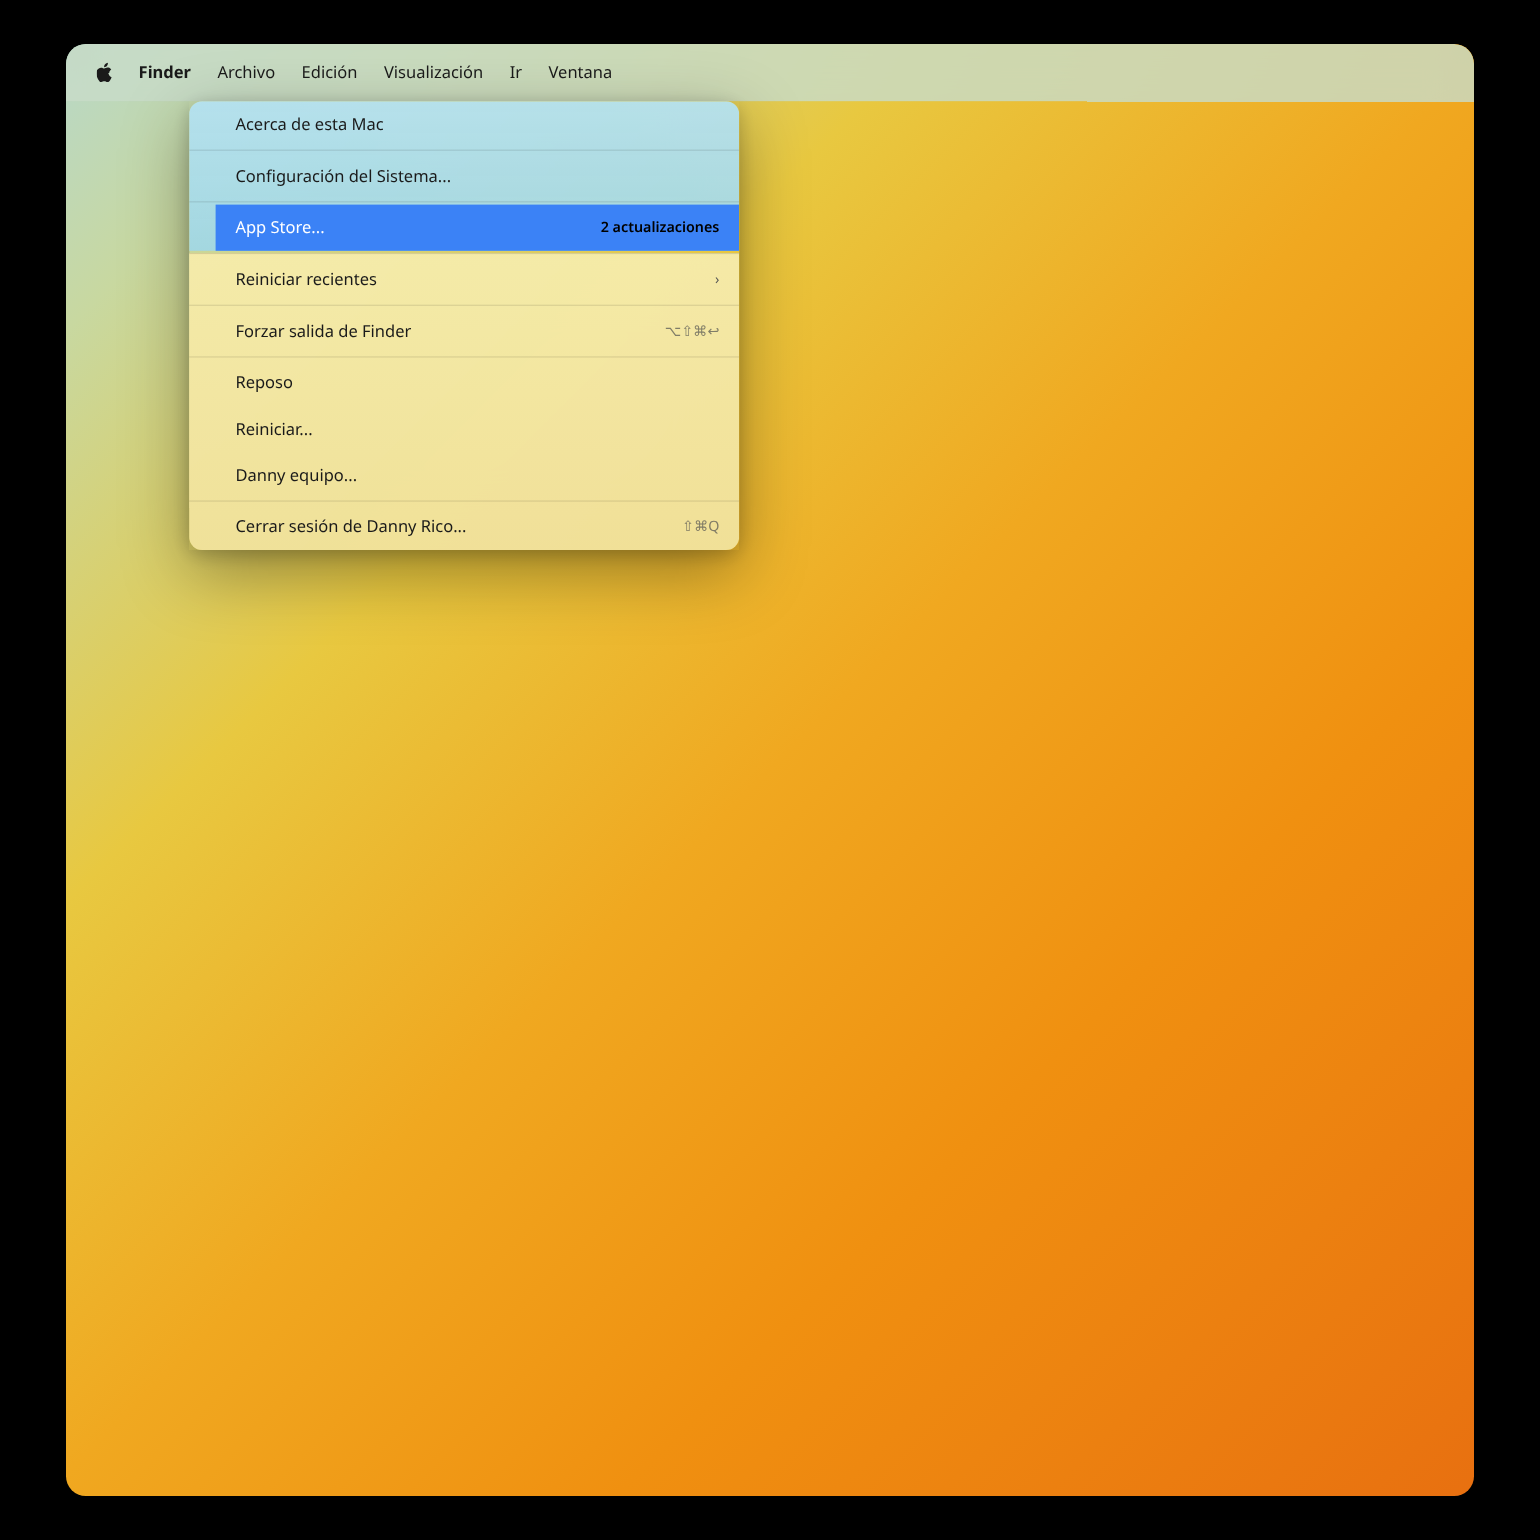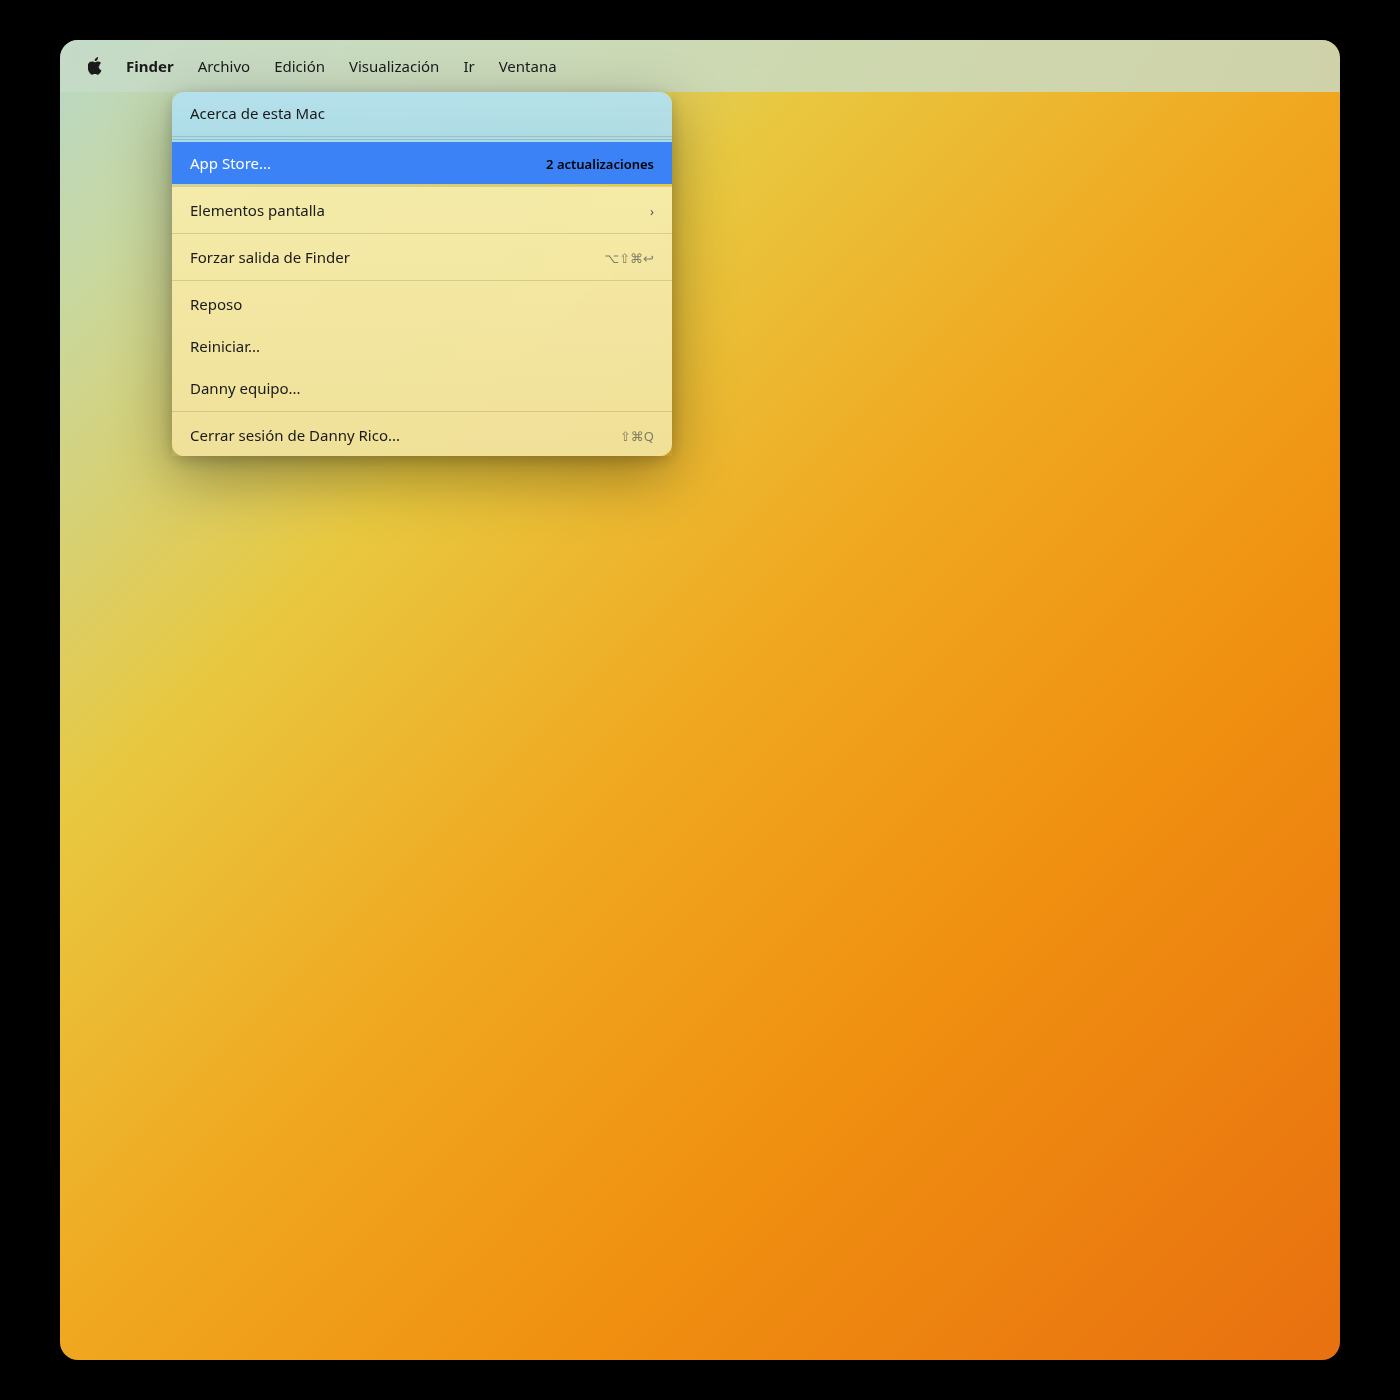--- a/index.html
+++ b/index.html
@@ -97,27 +97,28 @@
       backdrop-filter: blur(30px);
     }
 
     .dropdown-bottom {
       background: linear-gradient(180deg, rgba(245,235,170,0.97) 0%, rgba(240,225,155,0.97) 100%);
       backdrop-filter: blur(30px);
     }
 
     .menu-item {
       display: flex;
-      align-items: flex-end;
+      align-items: flex-start;
       justify-content: space-between;
       padding: 11px 18px;
       font-size: 15px;
       color: #1a1a1a;
       cursor: pointer;
       position: relative;
+      margin-left: 24px;
     }
 
     .menu-item.highlighted {
       background: #3b82f6;
       color: white;
     }
 
     .menu-separator {
       height: 1px;
       background: rgba(0,0,0,0.12);
@@ -180,31 +181,34 @@
     </div>
   </div>
 
   <div class="dropdown">
 
     <div class="dropdown-top">
       <div class="menu-item">
         <span class="label">Acerca de esta Mac</span>
       </div>
       <div class="menu-separator"></div>
+      <div class="menu-item">
+        <span class="label">Configuración del Sistema...</span>
+      </div>
       <div class="menu-separator"></div>
       <div class="menu-item highlighted">
         <span class="label">App Store...</span>
         <span class="badge">2 actualizaciones</span>
       </div>
     </div>
 
     <div class="dropdown-bottom">
       <div class="menu-separator"></div>
       <div class="menu-item">
-        <span class="label">Elementos pantalla</span>
+        <span class="label">Reiniciar recientes</span>
         <span class="chevron">›</span>
       </div>
       <div class="menu-separator"></div>
       <div class="menu-item">
         <span class="label">Forzar salida de Finder</span>
         <span class="shortcut">⌥⇧⌘↩</span>
       </div>
       <div class="menu-separator"></div>
       <div class="menu-item">
         <span class="label">Reposo</span>

